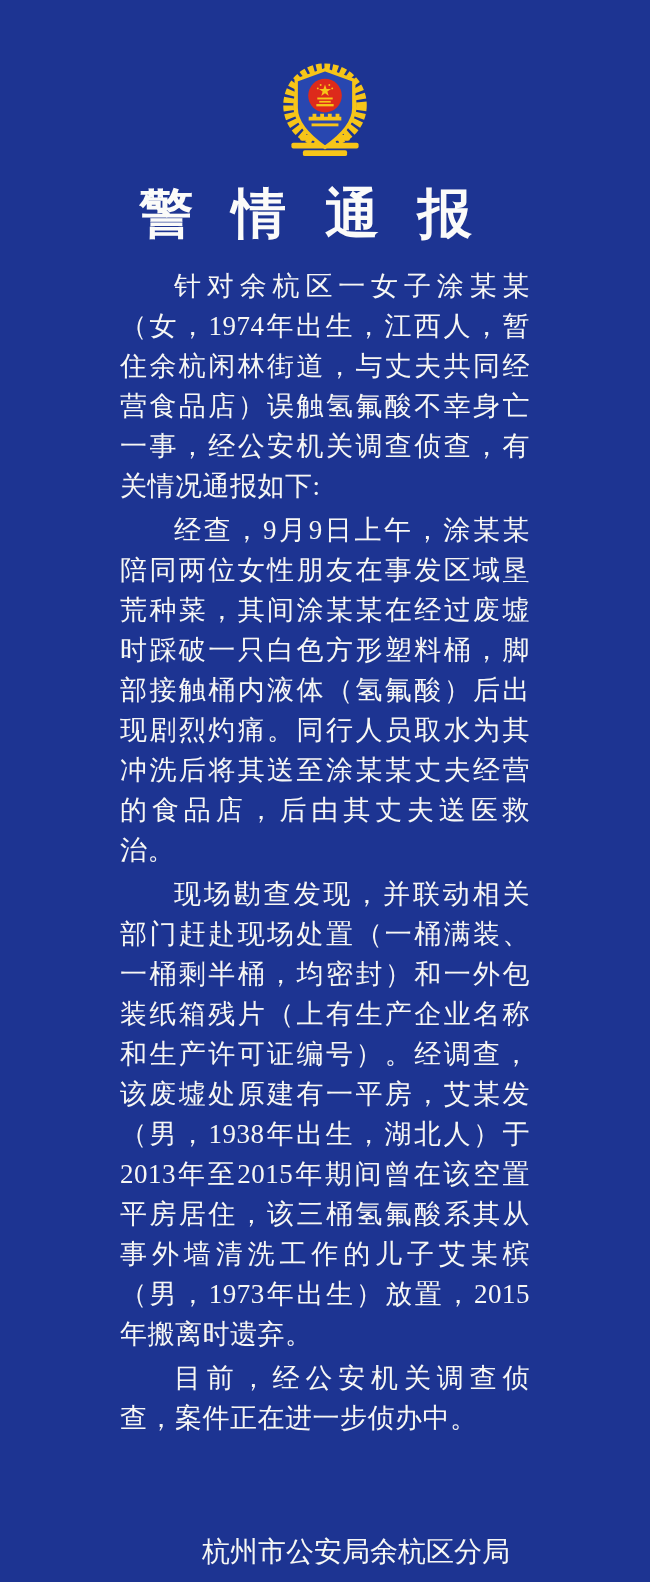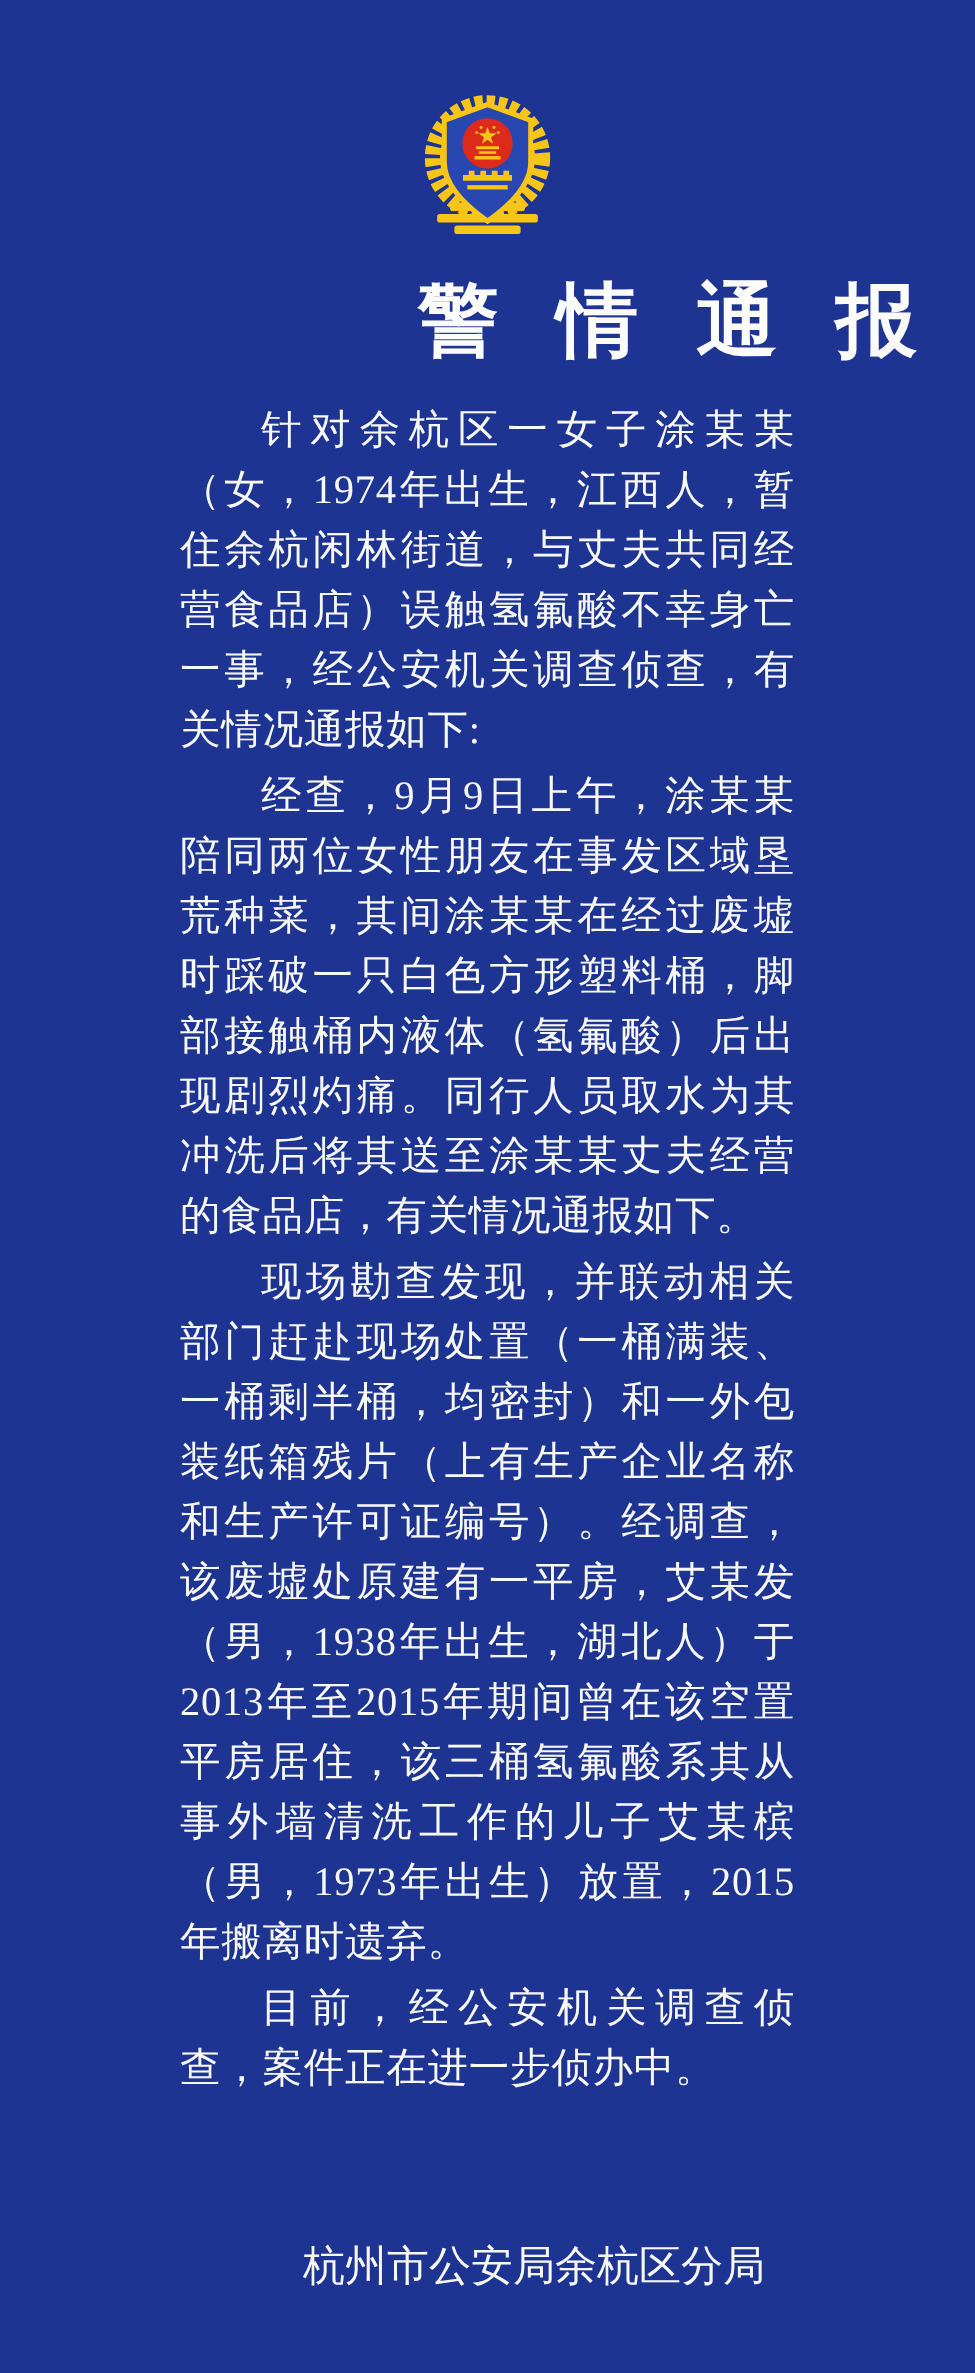--- a/index.html
+++ b/index.html
@@ -16,21 +16,21 @@
   .badge {
     width: 96px; height: 100px;
     margin: 60px auto 0 auto;
   }
 
   .title {
     margin: 24px 0 0 0;
     font-size: 54px;
     font-weight: bold;
     line-height: 60px;
-    text-align: right;
+    text-align: center;
     letter-spacing: 0.72em;
     color: #fbfbf9;
   }
 
   .content {
     margin-top: 22px;
     padding: 0 120px;
     font-size: 27px;
     line-height: 40px;
     text-align: justify;
@@ -78,21 +78,21 @@
 
       <path d="M33,59 h4 v-3 h4 v3 h4 v-3 h4 v3 h4 v-3 h4 v3 h4 v-3 h4 v3 h2 v4 H33 Z" fill="#f7c518"></path>
       <rect x="36" y="66" width="28" height="3" fill="#f7c518"></rect>
     </svg>
   </div>
 
   <h1 class="title">警情通报</h1>
 
   <div class="content">
     <p>针对余杭区一女子涂某某（女，1974年出生，江西人，暂住余杭闲林街道，与丈夫共同经营食品店）误触氢氟酸不幸身亡一事，经公安机关调查侦查，有关情况通报如下:</p>
-    <p>经查，9月9日上午，涂某某陪同两位女性朋友在事发区域垦荒种菜，其间涂某某在经过废墟时踩破一只白色方形塑料桶，脚部接触桶内液体（氢氟酸）后出现剧烈灼痛。同行人员取水为其冲洗后将其送至涂某某丈夫经营的食品店，有关情况通报如下。</p>
+    <p>经查，9月9日上午，涂某某陪同两位女性朋友在事发区域垦荒种菜，其间涂某某在经过废墟时踩破一只白色方形塑料桶，脚部接触桶内液体（氢氟酸）后出现剧烈灼痛。同行人员取水为其冲洗后将其送至涂某某丈夫经营的食品店，后由其丈夫送医救治。</p>
     <p>现场勘查发现，并联动相关部门赶赴现场处置（一桶满装、一桶剩半桶，均密封）和一外包装纸箱残片（上有生产企业名称和生产许可证编号）。经调查，该废墟处原建有一平房，艾某发（男，1938年出生，湖北人）于2013年至2015年期间曾在该空置平房居住，该三桶氢氟酸系其从事外墙清洗工作的儿子艾某槟（男，1973年出生）放置，2015年搬离时遗弃。</p>
     <p>目前，经公安机关调查侦查，案件正在进一步侦办中。</p>
   </div>
 
   <div class="signature">
     <div>杭州市公安局余杭区分局</div>
 
   </div>
 
 </div>

